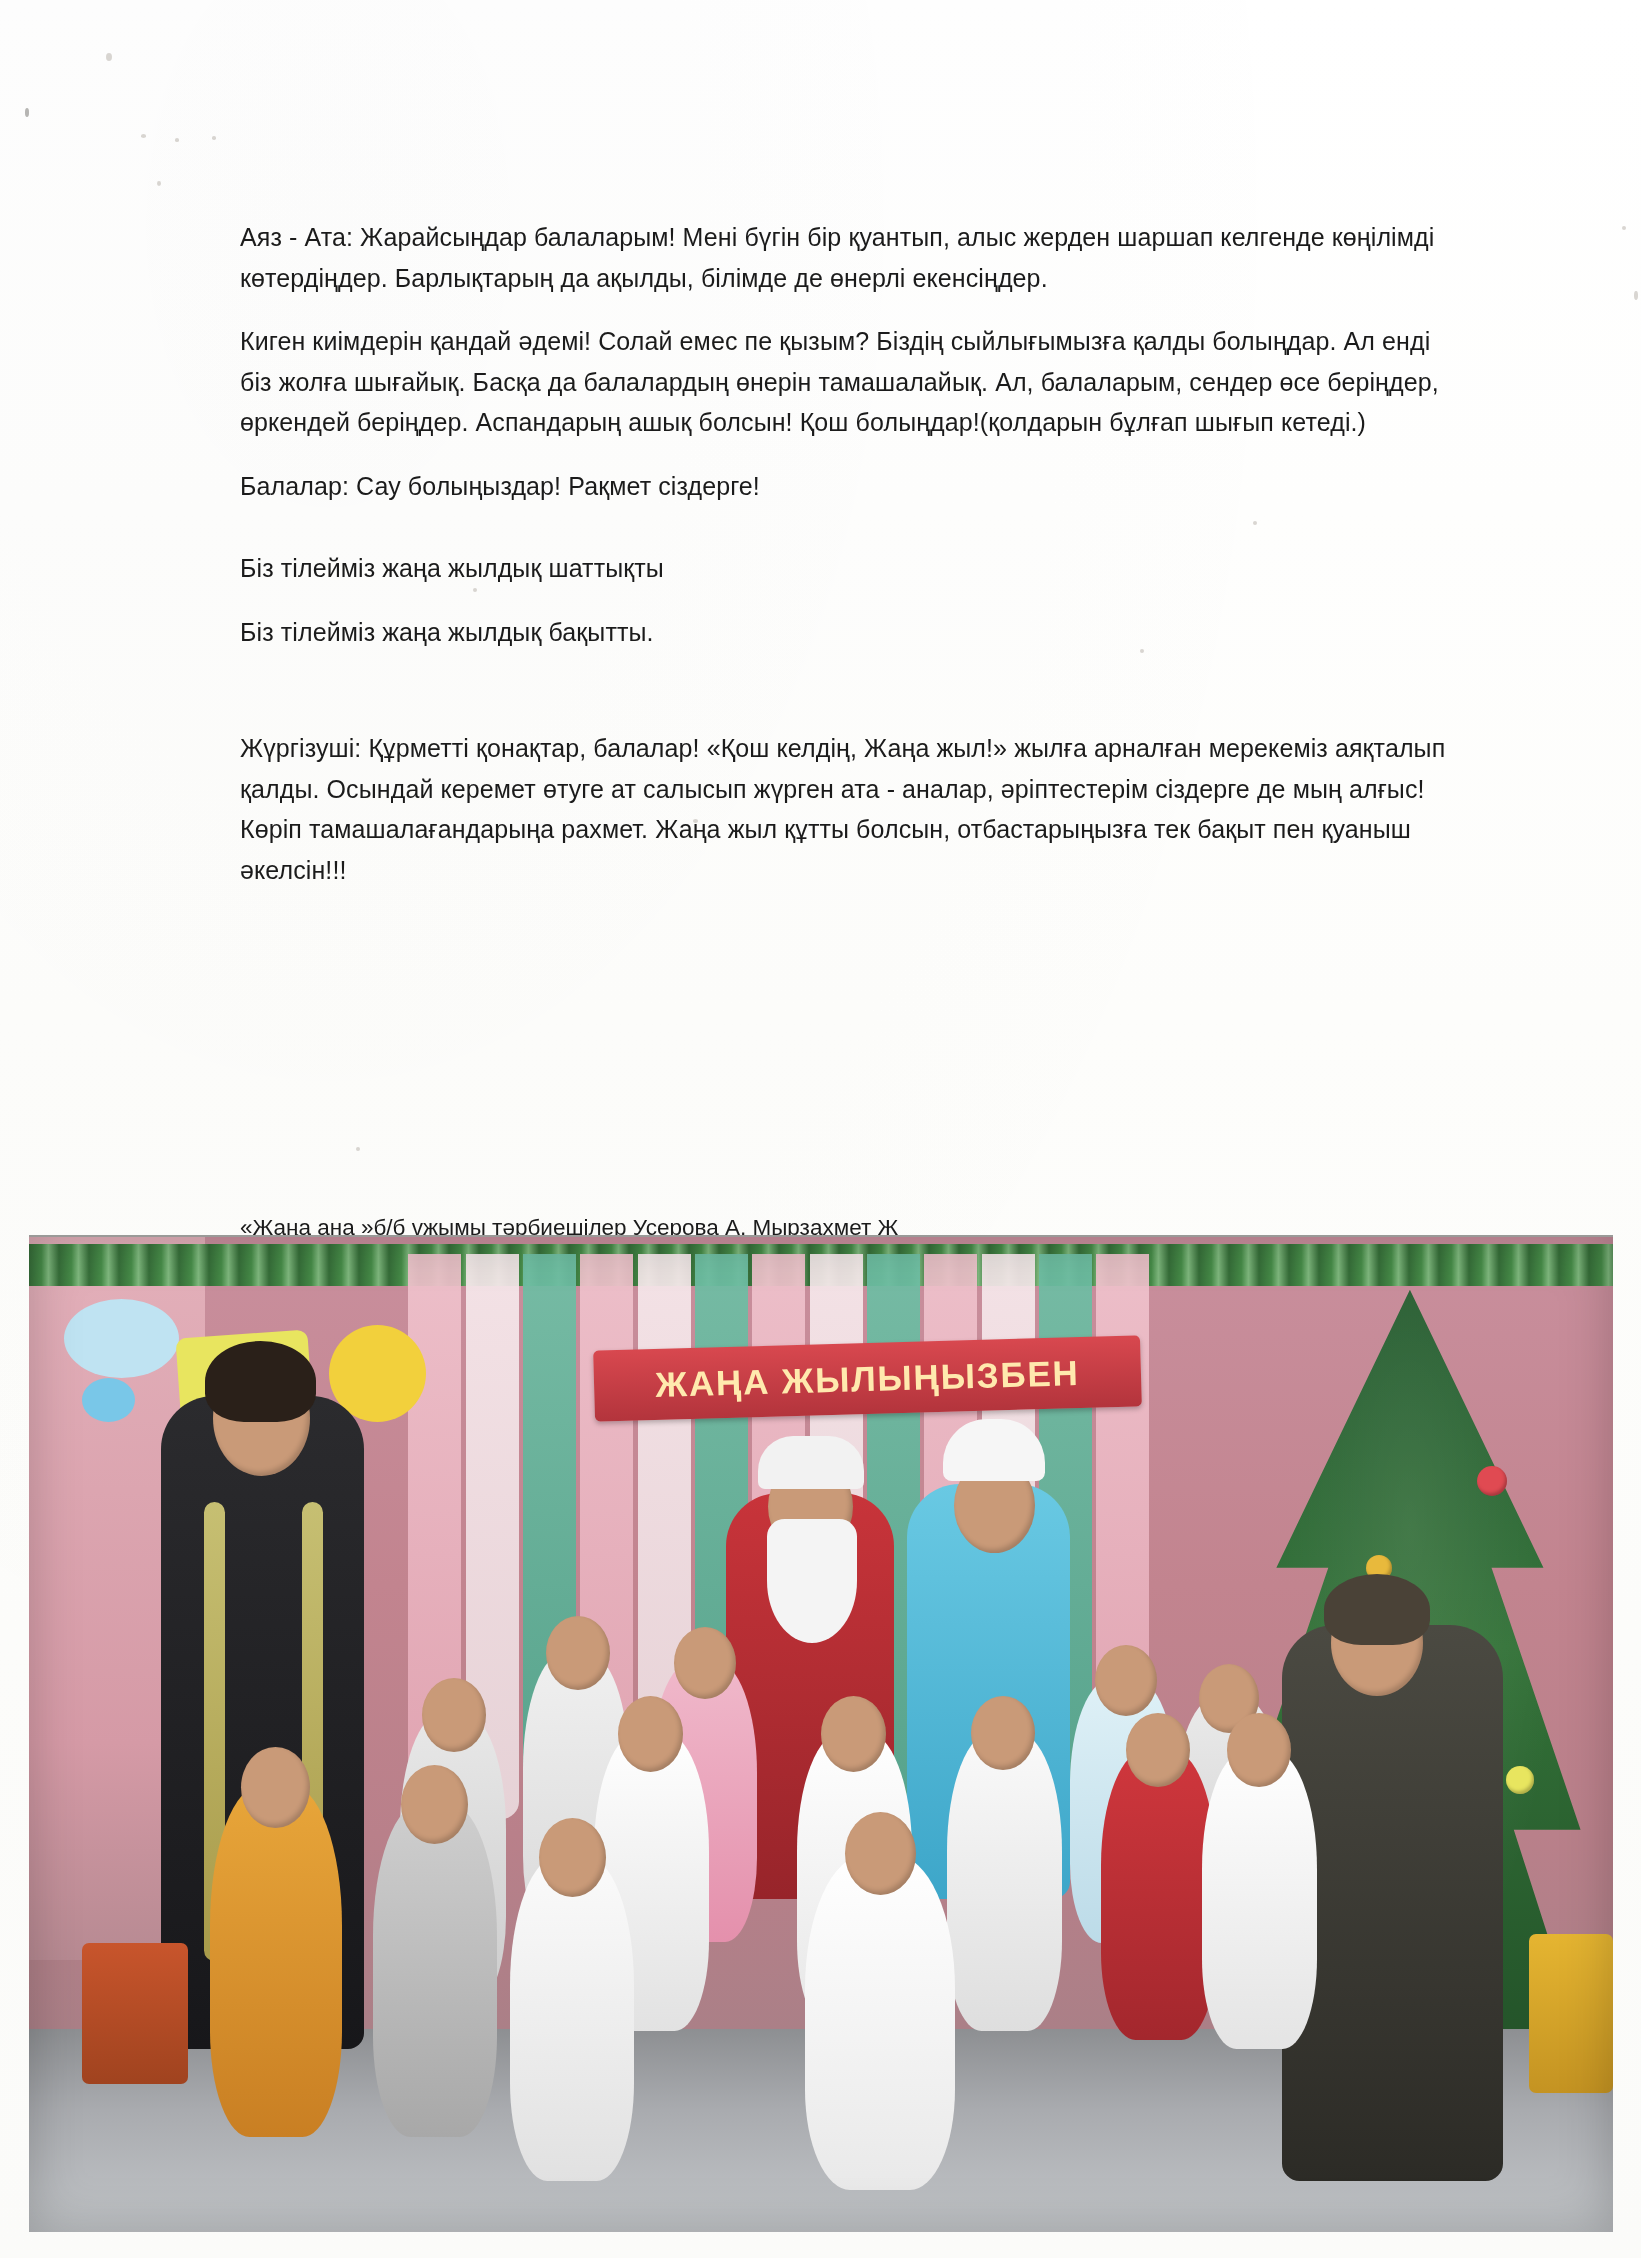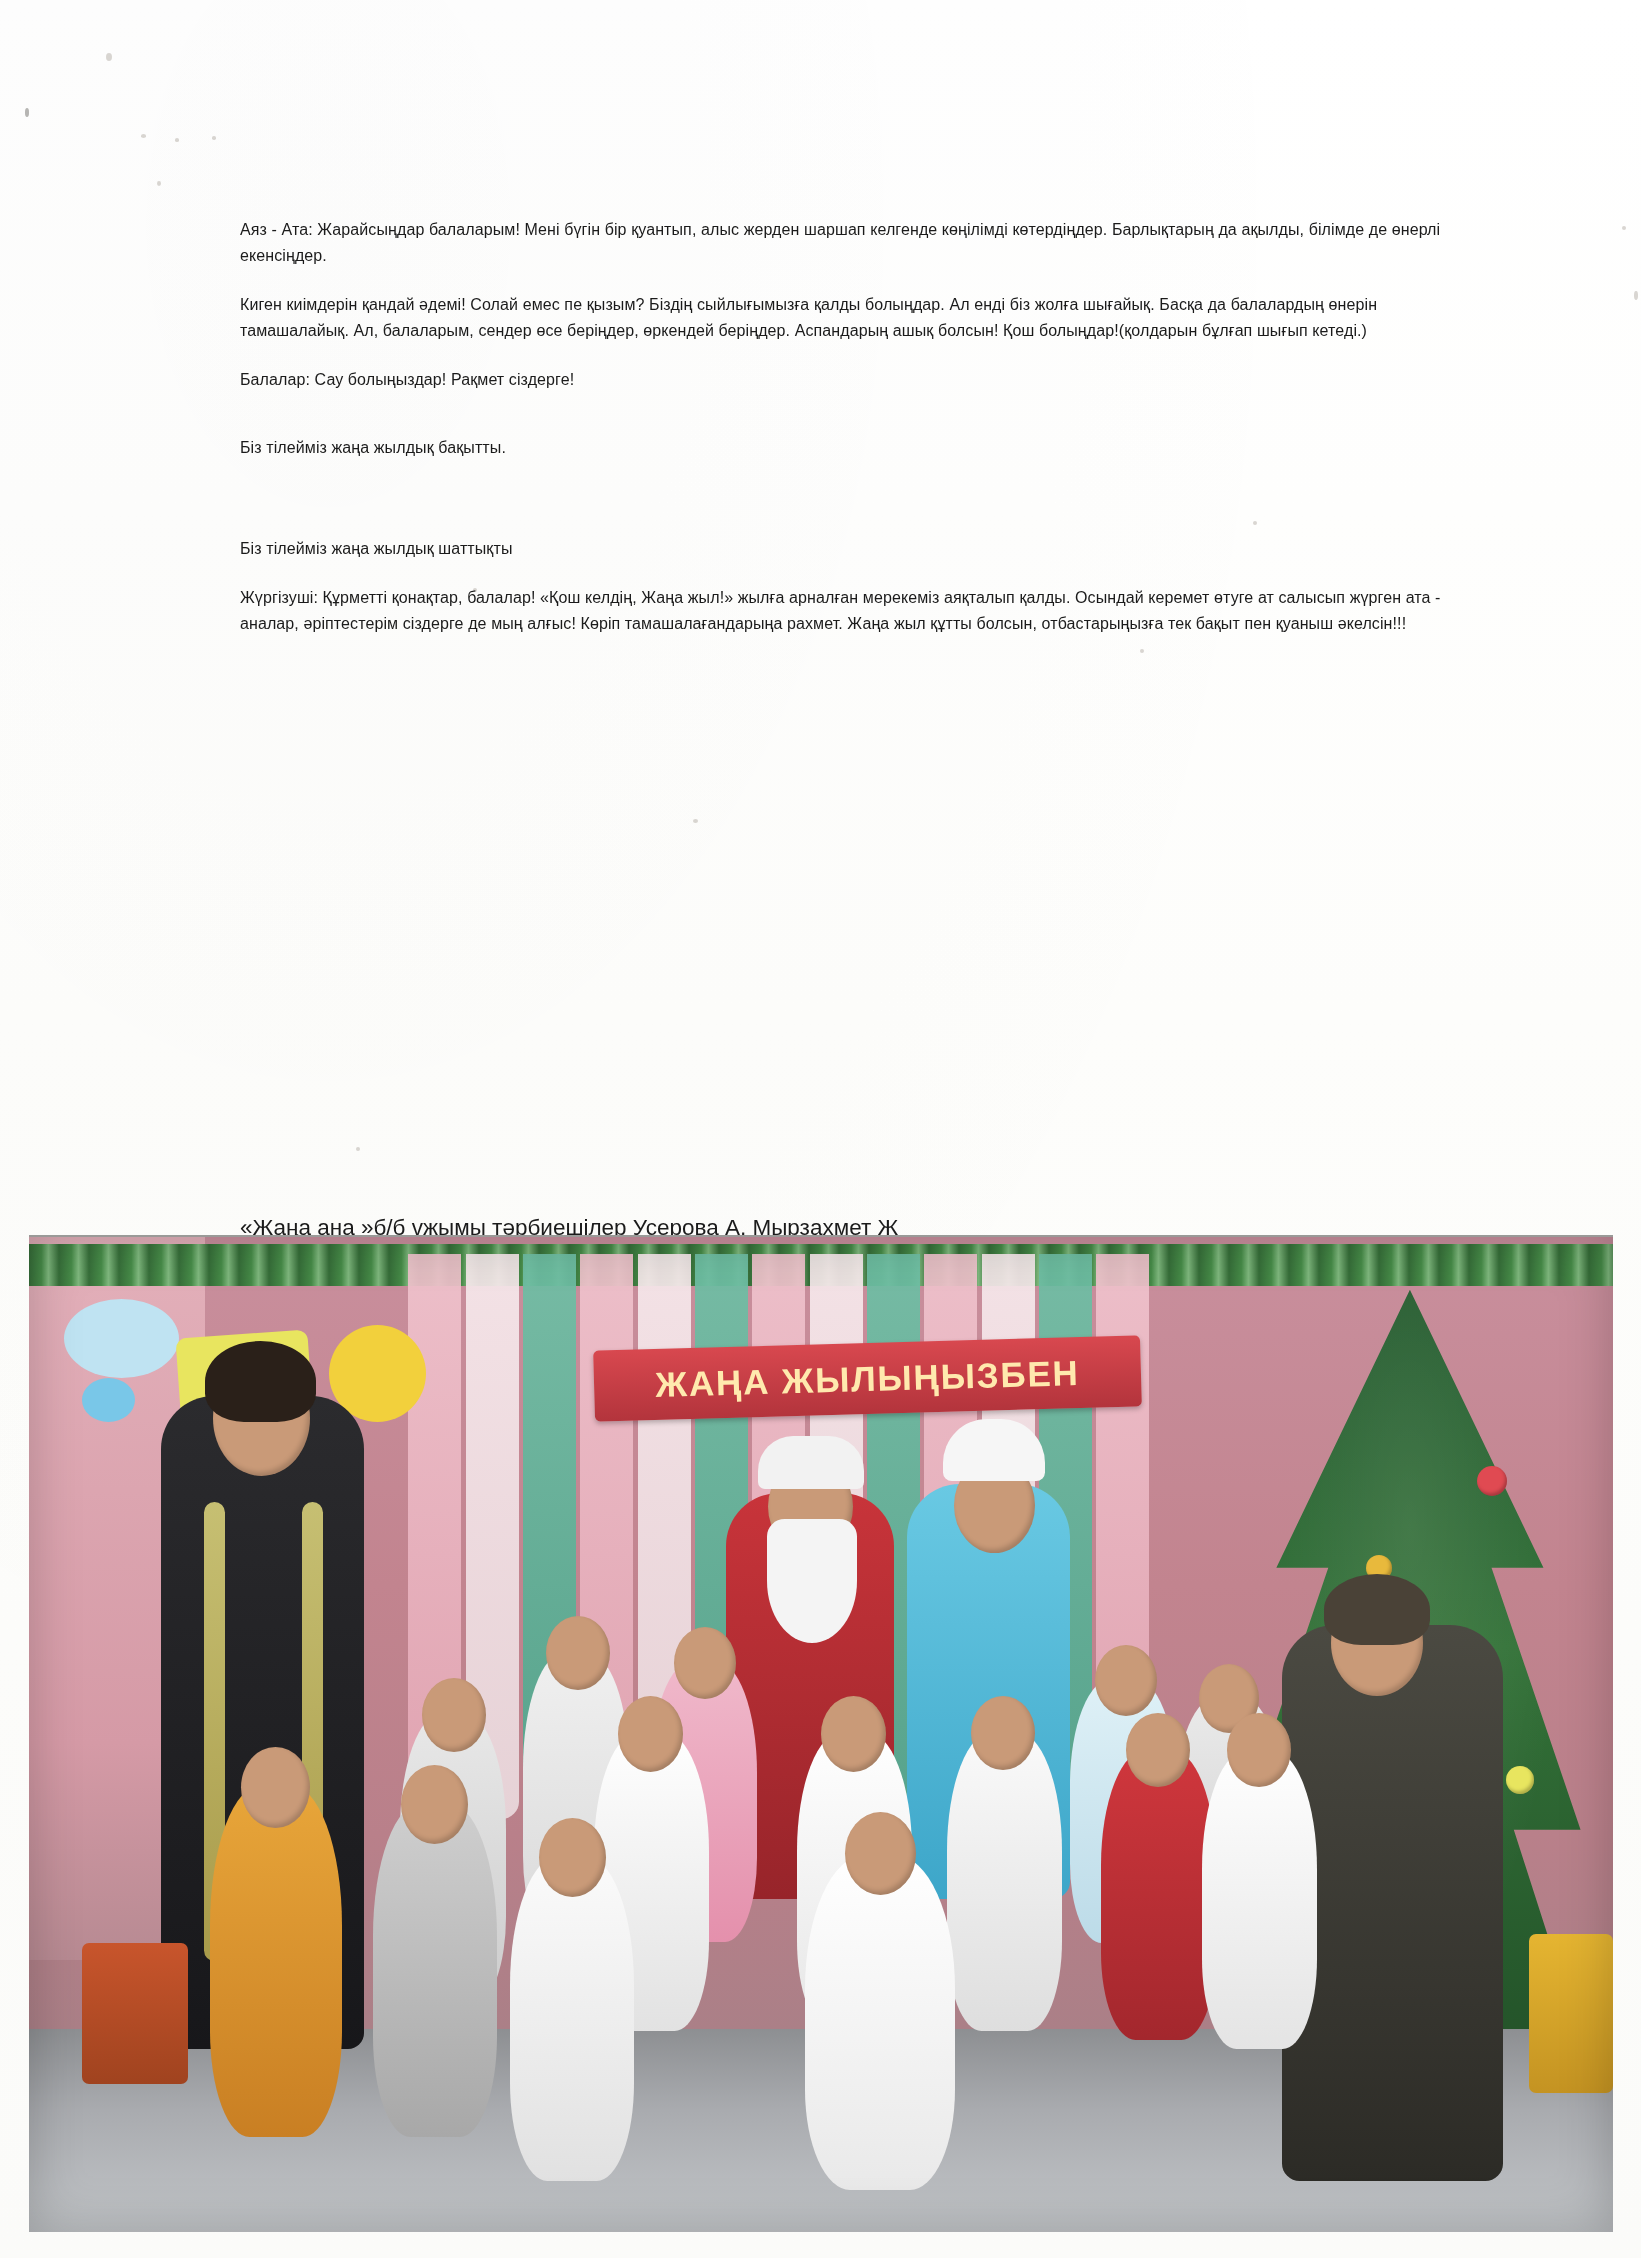--- a/index.html
+++ b/index.html
@@ -37,21 +37,21 @@
     background: #b9b5ad;
     border-radius: 50%;
     opacity: .55;
   }
 
   .text-body {
     position: absolute;
     left: 240px;
     top: 217px;
     width: 1217px;
-    font-size: 16px;
+    font-size: 25px;
     line-height: 1.62;
     color: #1b1b1b;
     letter-spacing: 0.1px;
   }
   .para {
     margin: 0 0 23px 0;
     text-align: left;
   }
   .para.gap-big { margin-bottom: 42px; }
   .para.gap-huge { margin-bottom: 76px; }
@@ -193,22 +193,22 @@
     <div class="speck" style="left:1140px;top:649px;width:4.4px;height:4.4px;"></div>
     <div class="speck" style="left:693px;top:819px;width:5.3px;height:4.4px;"></div>
     <div class="speck" style="left:356px;top:1147px;width:4.4px;height:4.4px;"></div>
     <div class="speck" style="left:1579px;top:2045px;width:5.3px;height:5.3px;"></div>
   </div>
 
   <div class="text-body">
     <p class="para">Аяз - Ата: Жарайсыңдар балаларым! Мені бүгін бір қуантып, алыс жерден шаршап келгенде көңілімді көтердіңдер. Барлықтарың да ақылды, білімде де өнерлі екенсіңдер.</p>
     <p class="para">Киген киімдерін қандай әдемі! Солай емес пе қызым? Біздің сыйлығымызға қалды болыңдар. Ал енді біз жолға шығайық. Басқа да балалардың өнерін тамашалайық. Ал, балаларым, сендер өсе беріңдер, өркендей беріңдер. Аспандарың ашық болсын! Қош болыңдар!(қолдарын бұлғап шығып кетеді.)</p>
     <p class="para gap-big">Балалар: Сау болыңыздар! Рақмет сіздерге!</p>
+    <p class="para">Біз тілейміз жаңа жылдық шаттықты</p>
     <p class="para gap-huge">Біз тілейміз жаңа жылдық бақытты.</p>
-    <p class="para">Біз тілейміз жаңа жылдық шаттықты</p>
     <p class="para">Жүргізуші: Құрметті қонақтар, балалар! «Қош келдің, Жаңа жыл!» жылға арналған мерекеміз аяқталып қалды. Осындай керемет өтуге ат салысып жүрген ата - аналар, әріптестерім сіздерге де мың алғыс! Көріп тамашалағандарыңа рахмет. Жаңа жыл құтты болсын, отбастарыңызға тек бақыт пен қуаныш әкелсін!!!</p>
   </div>
 
   <div class="caption">«Жаңа ана »б/б ұжымы тәрбиешілер Усерова А, Мырзахмет Ж</div>
 
   <div class="photo-wrap">
     <div class="photo-sep"></div>
 
     <div class="photo">
       <div class="bg-wall"></div>

